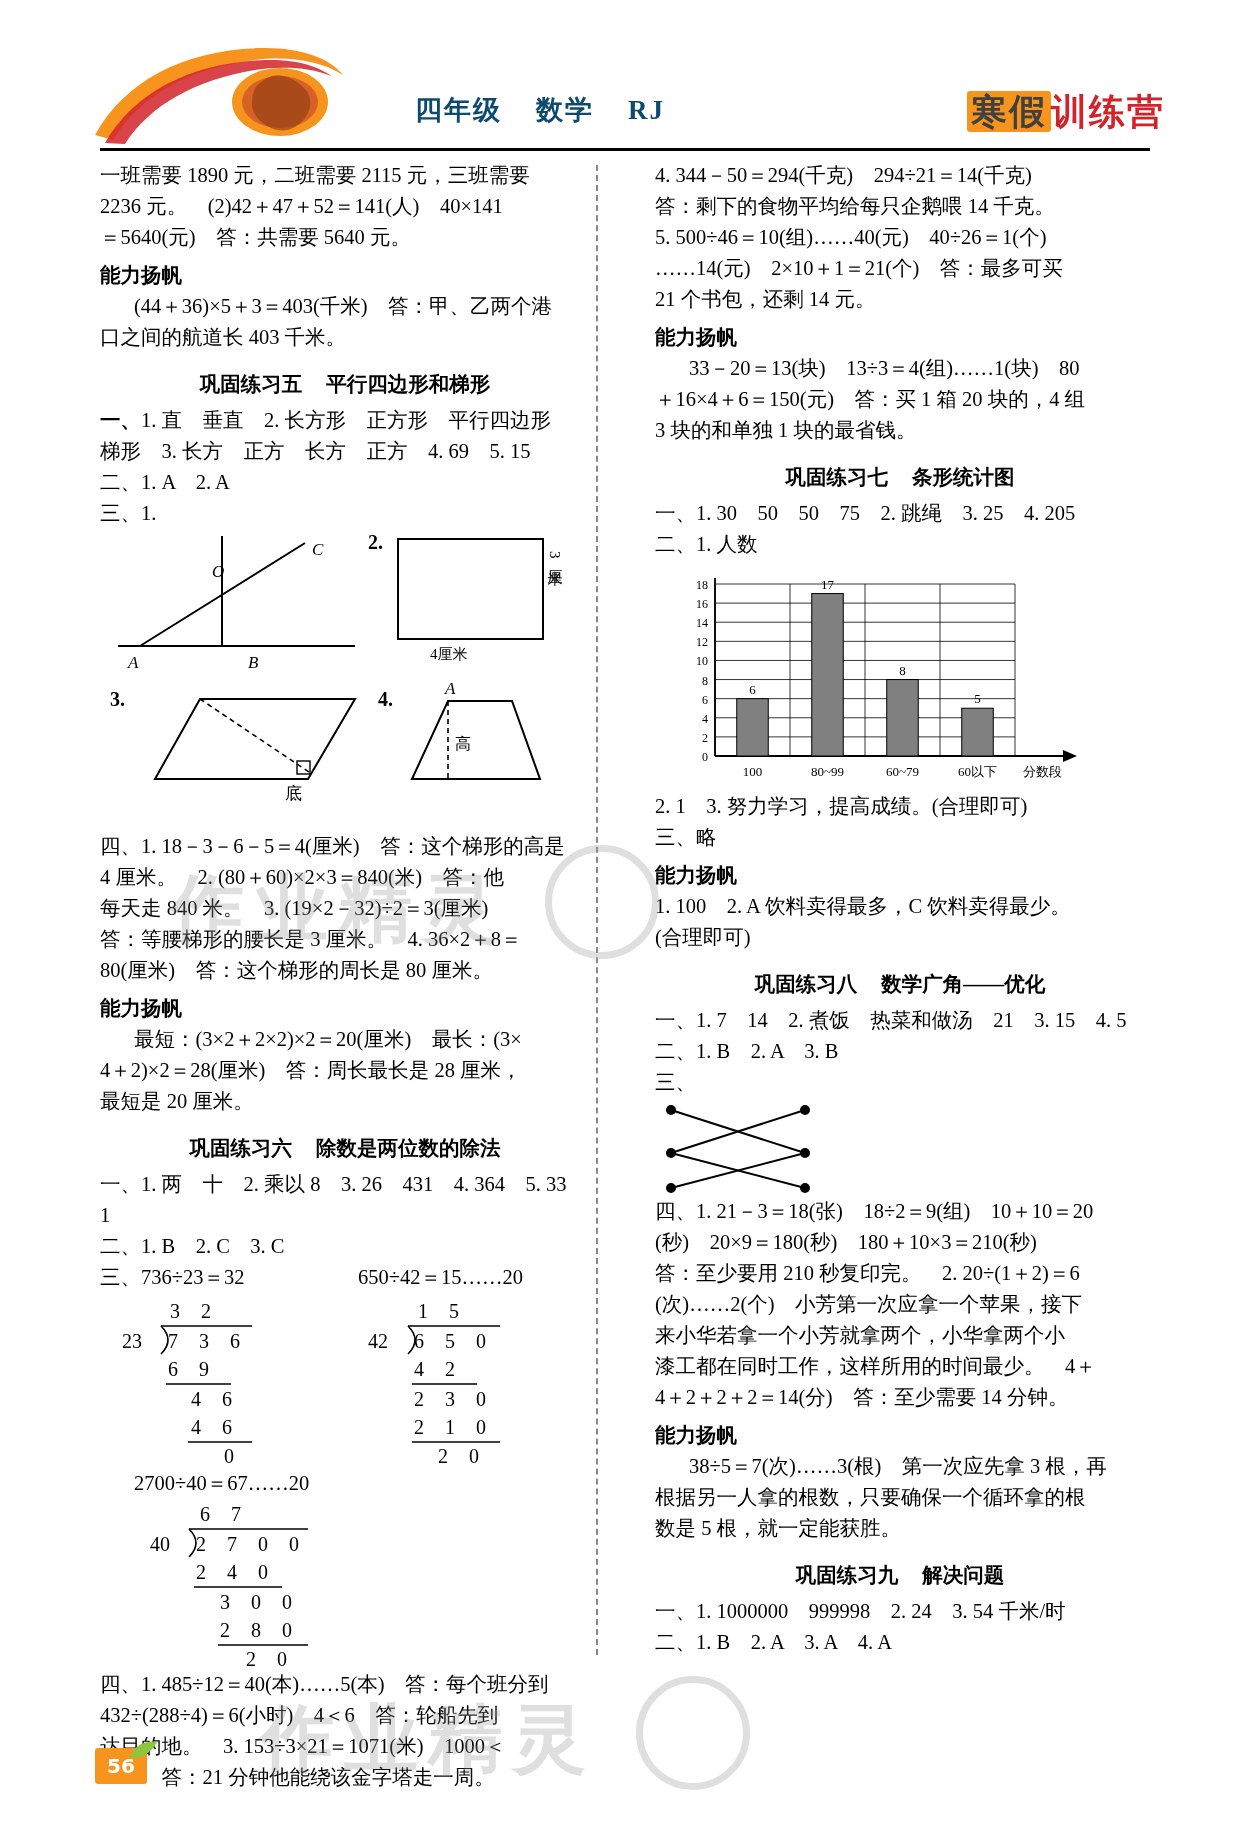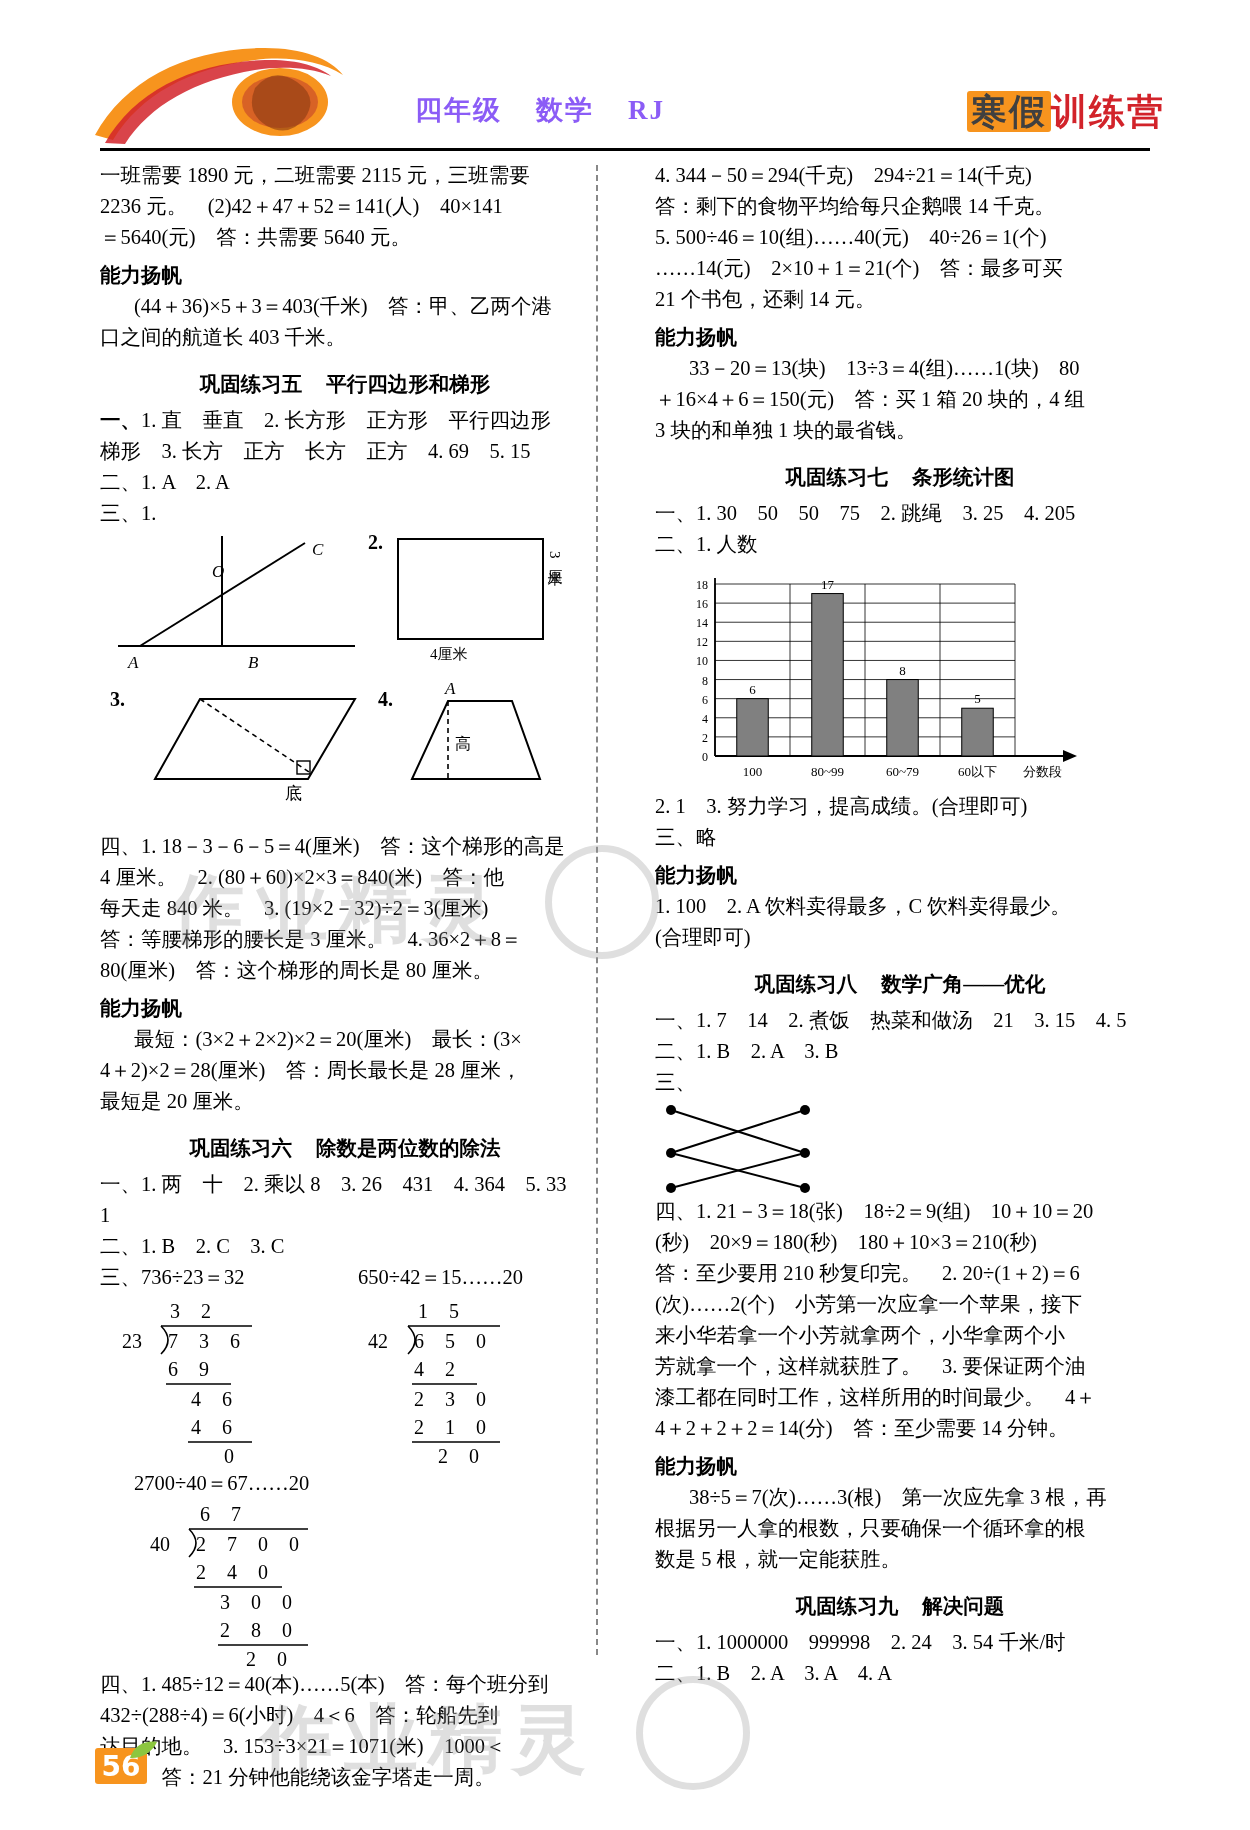--- a/index.html
+++ b/index.html
@@ -16,21 +16,21 @@
   
   .header{
     position:absolute;left:0;top:0;width:1250px;height:150px;
   }
   .hdr-line{
     position:absolute;left:100px;top:148px;width:1050px;height:3px;background:#000;
   }
   .hdr-title{
     position:absolute;left:300px;top:92px;width:480px;
     text-align:center;font-size:27px;font-weight:bold;letter-spacing:2px;
-    color:#8b5cf6;
+    color:#0c4a6e;
   }
   .hdr-title .sp{display:inline-block;width:34px;}
   .hdr-brand{
     position:absolute;right:85px;top:88px;
     font-size:36px;font-weight:bold;color:#d2232a;
     letter-spacing:2px;
     font-family:"DejaVu Sans", sans-serif;
   }
   .hdr-brand .hl{
     background:#f7941e;color:#404040;padding:0 4px;border-radius:3px;
@@ -63,21 +63,21 @@
   
   .figs{position:relative;height:300px;margin-top:2px;}
 
   
   .chart-wrap{position:relative;width:470px;height:225px;margin:4px 0 2px 8px;}
 
   
   .pagenum{
     position:absolute;left:95px;bottom:46px;
     width:52px;height:36px;background:#f7941e;
-    color:#fff;font-weight:bold;font-size:28px;
+    color:#fff;font-weight:bold;font-size:20px;
     display:flex;align-items:center;justify-content:center;
     border-radius:3px;
     font-family:"DejaVu Sans", sans-serif;
   }
   .leaf{position:absolute;left:128px;bottom:70px;width:30px;height:20px;}
 
   
   .wm{
     position:absolute;color:rgba(150,150,150,0.30);
     font-family:"DejaVu Sans", sans-serif;font-weight:bold;
@@ -334,21 +334,20 @@
         <line x1="16" y1="55" x2="150" y2="90" stroke="#000" stroke-width="2"></line>
         <line x1="16" y1="90" x2="150" y2="55" stroke="#000" stroke-width="2"></line>
       </svg>
     </div>
 
     <p>四、1. 21－3＝18(张)　18÷2＝9(组)　10＋10＝20</p>
     <p>(秒)　20×9＝180(秒)　180＋10×3＝210(秒)</p>
     <p>答：至少要用 210 秒复印完。　2. 20÷(1＋2)＝6</p>
     <p>(次)……2(个)　小芳第一次应拿一个苹果，接下</p>
     <p>来小华若拿一个小芳就拿两个，小华拿两个小</p>
-    <p>芳就拿一个，这样就获胜了。　3. 要保证两个油</p>
     <p>漆工都在同时工作，这样所用的时间最少。　4＋</p>
     <p>4＋2＋2＋2＝14(分)　答：至少需要 14 分钟。</p>
 
     <p class="subhead">能力扬帆</p>
     <p class="ind">38÷5＝7(次)……3(根)　第一次应先拿 3 根，再</p>
     <p>根据另一人拿的根数，只要确保一个循环拿的根</p>
     <p>数是 5 根，就一定能获胜。</p>
 
     <p class="sec-title">
       <span>巩固练习九</span><span class="gap"></span><span>解决问题</span>

